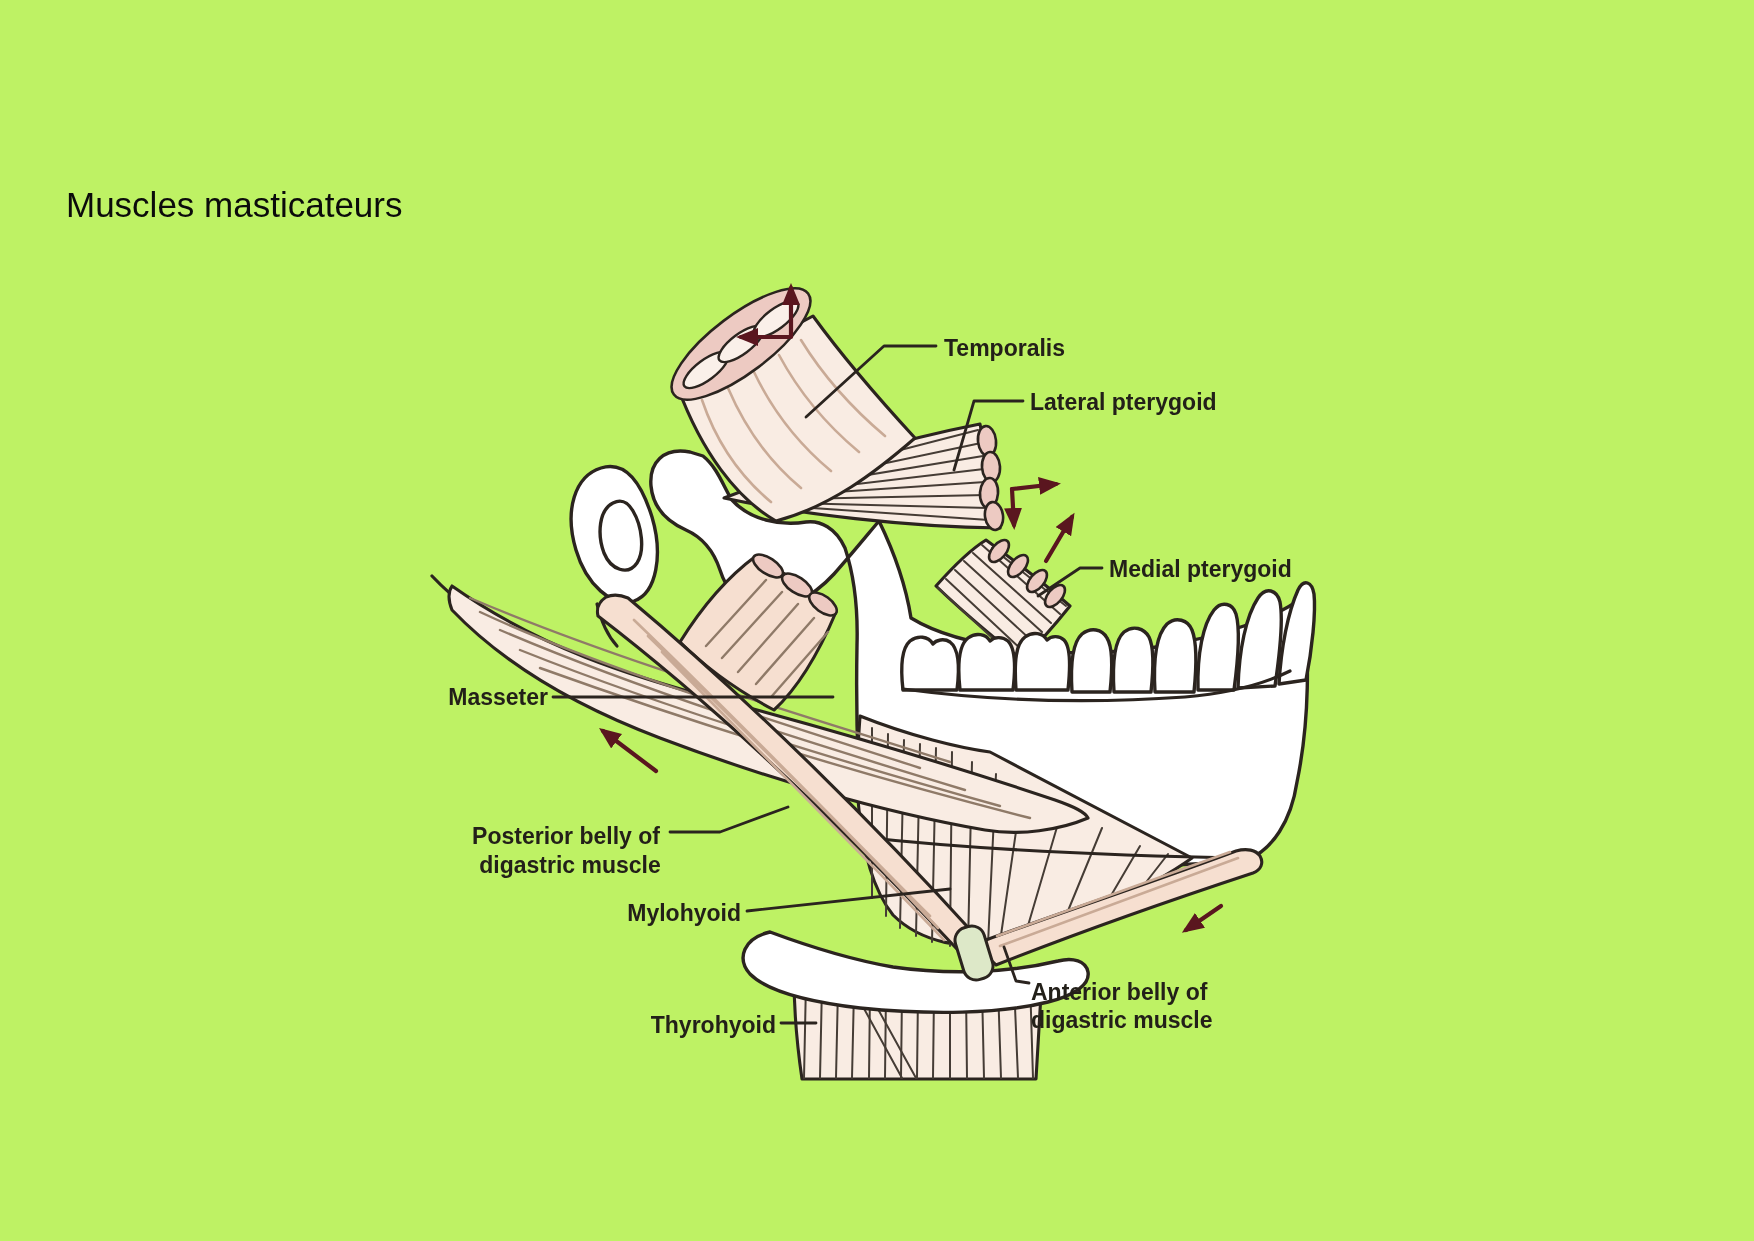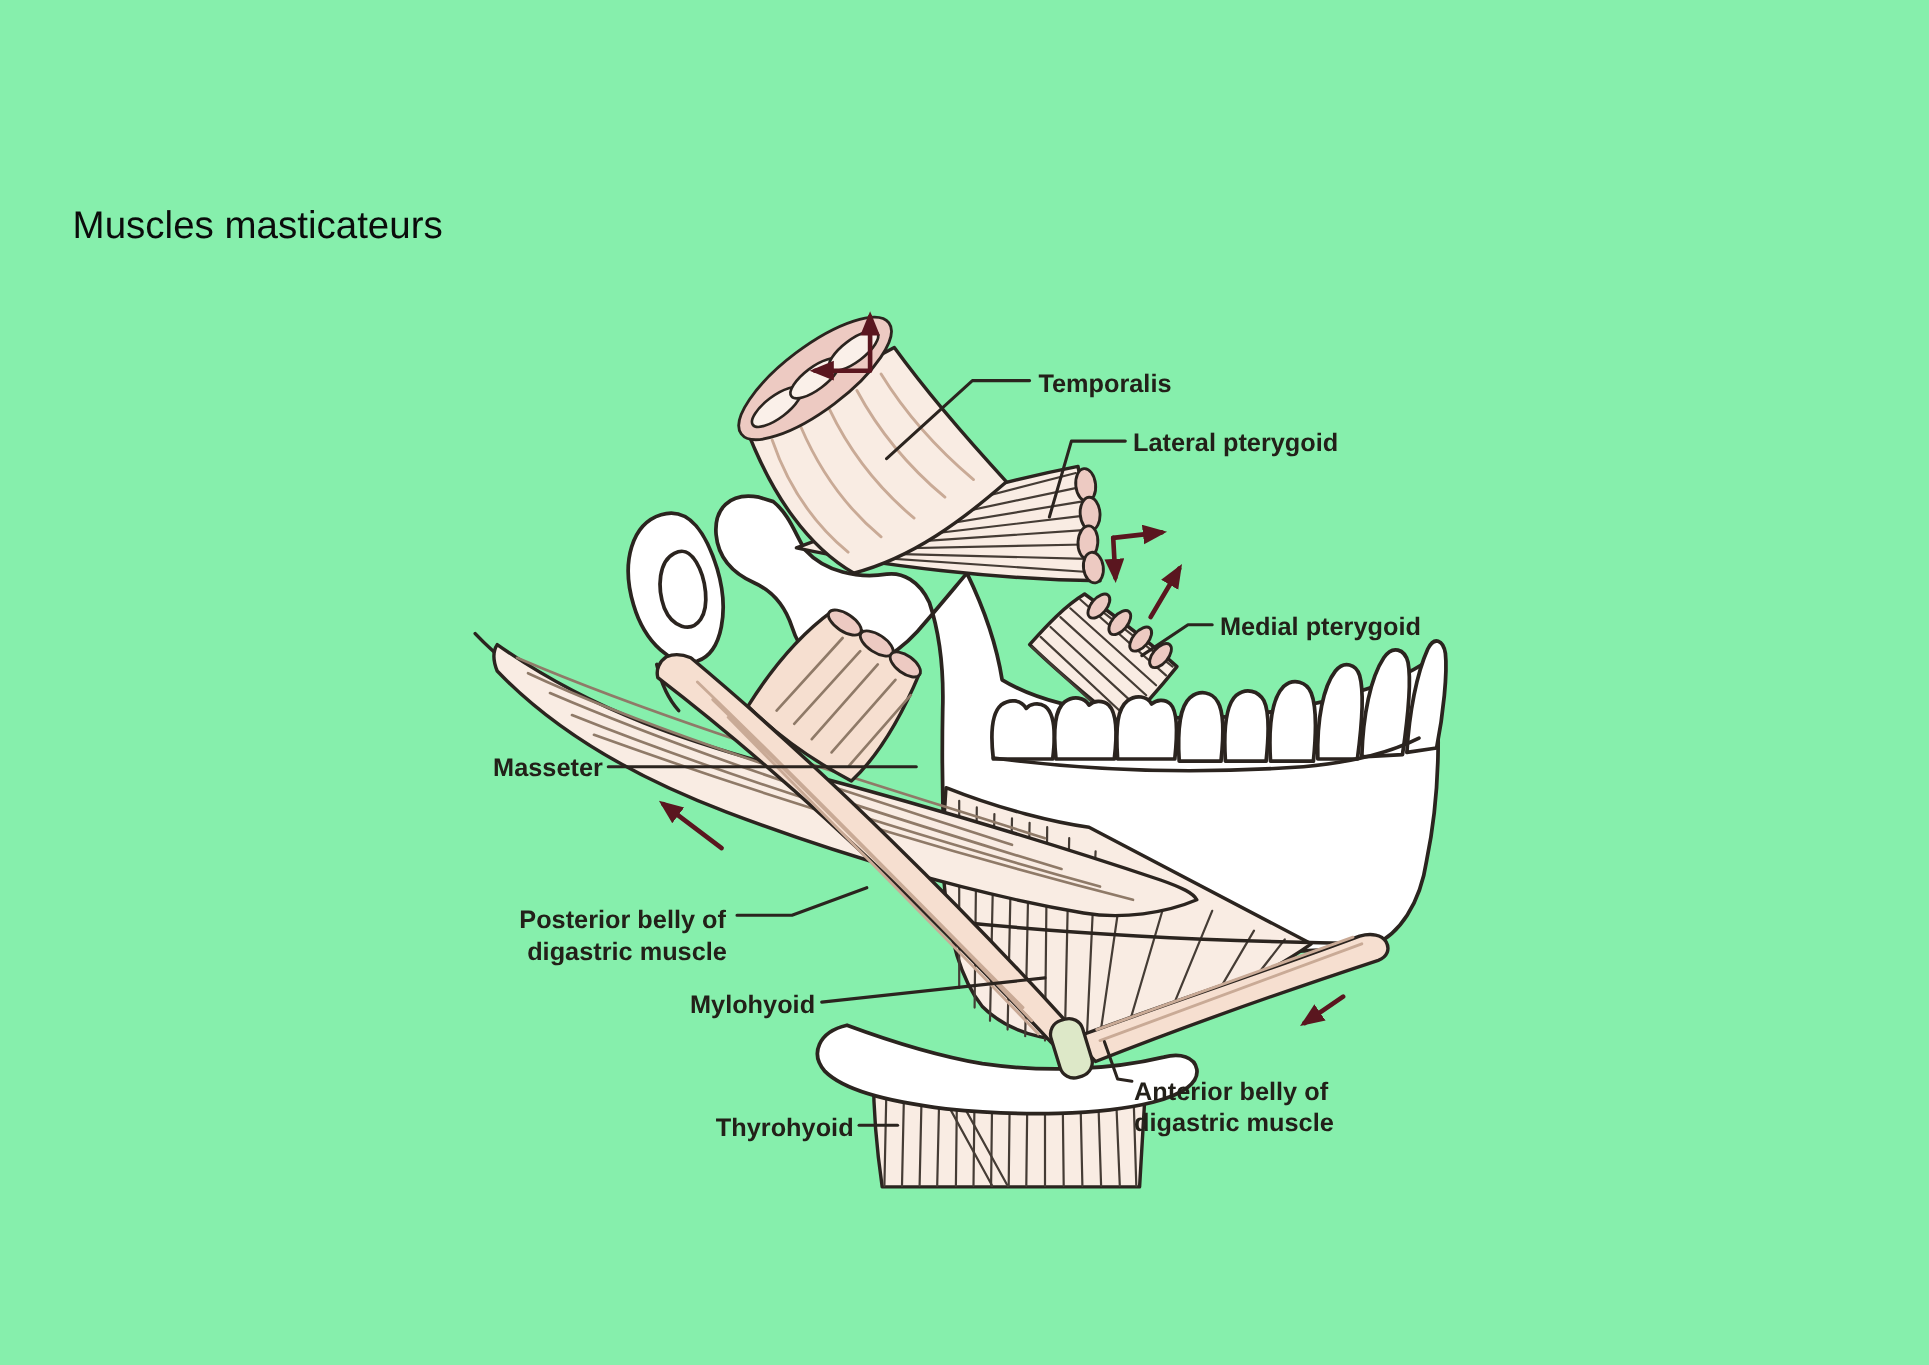--- a/index.html
+++ b/index.html
@@ -9,21 +9,21 @@
     --c-rim_pink:#edcac2;
     --c-lobe_fill:#faf0e9;
     --c-striation_light:#c9aa96;
     --c-striation_mid:#8f7a68;
     --c-striation_dark:#453c35;
     --c-arrow_maroon:#5a161f;
     --c-sling_green:#dde8c8;
     --c-label:#232019;
   }
   html,body{margin:0;padding:0;background:#ffffff;}
-  .page{position:relative;width:1754px;height:1241px;background:#86efac;overflow:hidden;
+  .page{position:relative;width:1754px;height:1241px;background:#bef264;overflow:hidden;
         font-family:"Liberation Sans",sans-serif;}
   .title{position:absolute;left:66px;top:184px;font-size:35px;line-height:1.2;color:#0b0b0b;
          font-family:"Liberation Sans",sans-serif;font-weight:400;}
   svg{position:absolute;left:0;top:0;}
   .bone{fill:#ffffff;stroke:var(--c-outline);stroke-width:3.4;stroke-linejoin:round;stroke-linecap:round;}
   .boneline{fill:none;stroke:var(--c-outline);stroke-width:3.2;stroke-linejoin:round;stroke-linecap:round;}
   .muscle{fill:var(--c-muscle_fill);stroke:var(--c-outline);stroke-width:3.1;stroke-linejoin:round;}
   .muscle-warm{fill:var(--c-muscle_warm);stroke:var(--c-outline);stroke-width:3.1;stroke-linejoin:round;}
   .rim{fill:var(--c-rim_pink);stroke:var(--c-outline);stroke-width:2.6;}
   .lobe{fill:var(--c-lobe_fill);stroke:var(--c-outline);stroke-width:2.4;}

